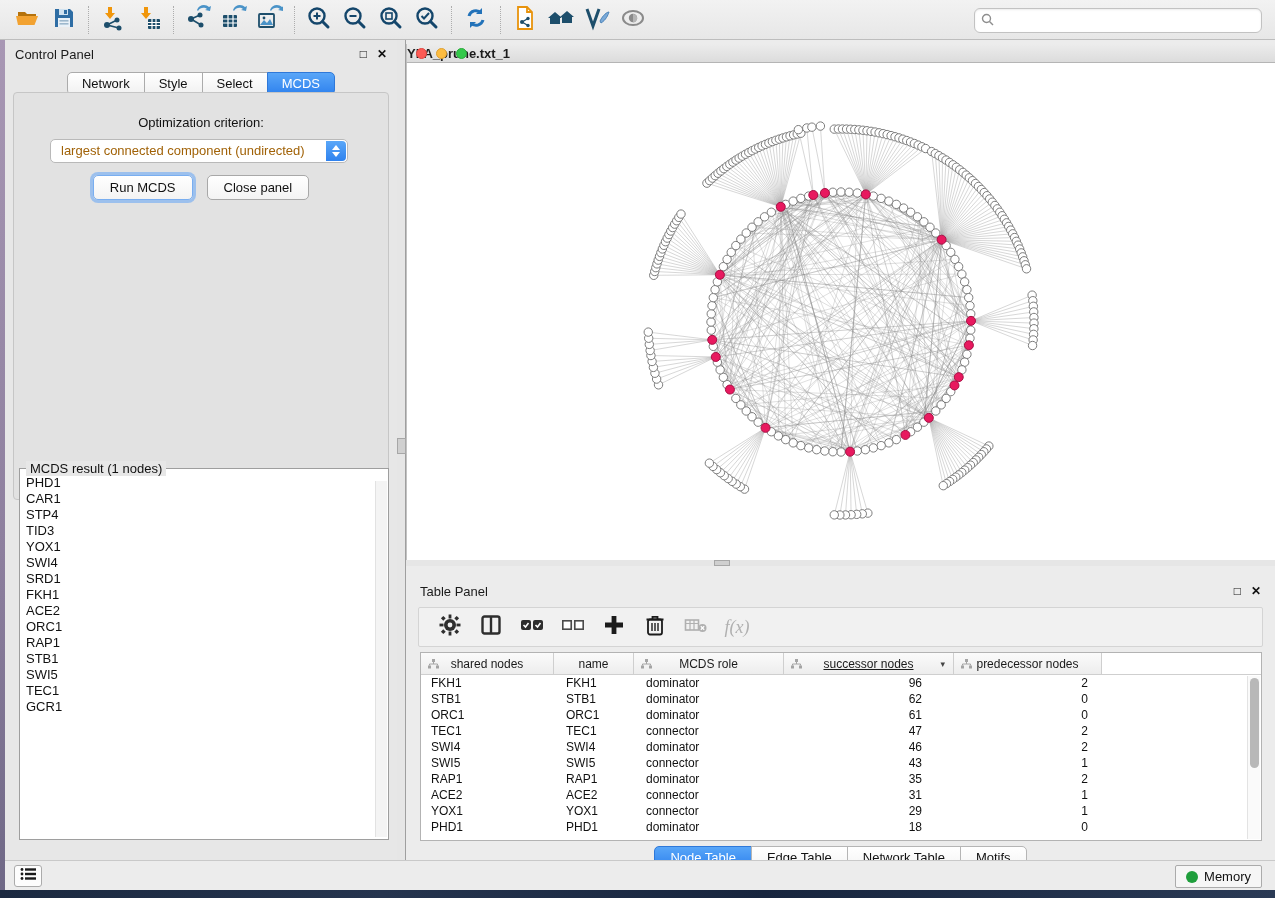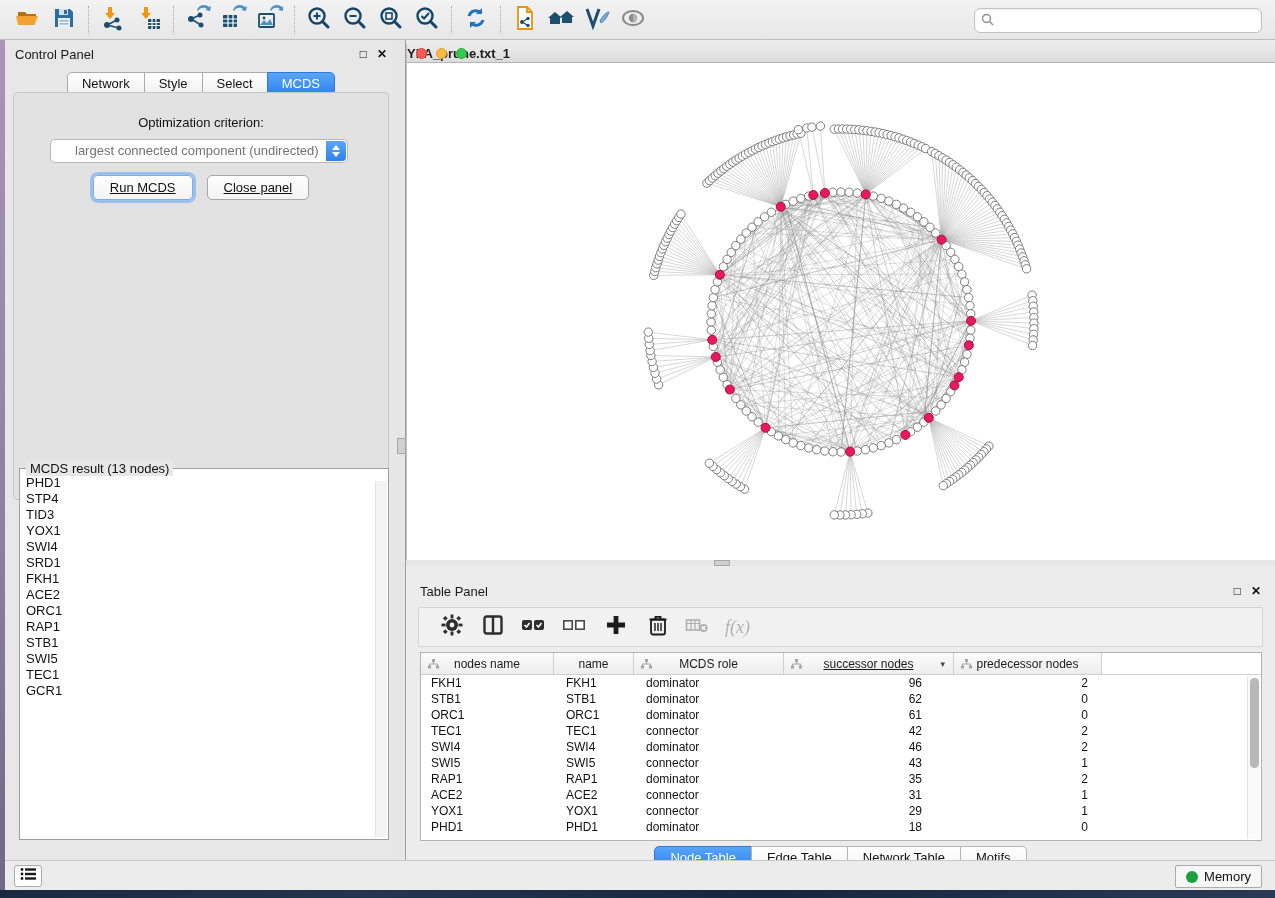--- a/index.html
+++ b/index.html
@@ -33,28 +33,28 @@
   .tabrow { display:flex; justify-content:center; margin-top:4px; }
   .tab { font-size:13px; padding:3px 14px; background:linear-gradient(#ffffff,#f1f1f1);
     border:1px solid #ababab; margin-left:-1px; color:#111; }
   .tab:first-child { border-radius:5px 0 0 5px; margin-left:0; }
   .tab:last-child { border-radius:0 5px 5px 0;text-align:right; }
   .tab.sel { background:linear-gradient(#59a6f8,#2f82ee); color:#fff; border-color:#2f78d8; }
   .cp-body { position:absolute; left:8px; right:8px; top:52px; height:408px;
     background:#e2e2e2; border:1px solid #c6c6c6; border-radius:4px; }
   .opt-label { text-align:center; font-size:13px; margin-top:22px; color:#111; }
   .select { position:absolute; left:36px; right:40px; top:46px; height:24px; background:#fff;
-    border:1px solid #b9b9b9; border-radius:5px; font-size:13px; line-height:22px; padding-left:24px; color:#737373; }
+    border:1px solid #b9b9b9; border-radius:5px; font-size:13px; line-height:22px; padding-left:10px; color:#a16207; }
   .select .stepper { position:absolute; right:1px; top:1px; bottom:1px; width:20px; border-radius:0 4px 4px 0;
     background:linear-gradient(#5aa7f8,#2f82ee); display:flex; flex-direction:column; align-items:center; justify-content:center; gap:2px; }
   .tri-up { width:0;height:0;border-left:4px solid transparent;border-right:4px solid transparent;border-bottom:5px solid #fff; }
   .tri-dn { width:0;height:0;border-left:4px solid transparent;border-right:4px solid transparent;border-top:5px solid #fff; }
   .btnrow { position:absolute; top:82px; left:0; right:0; display:flex; justify-content:center; gap:14px; }
   .pbtn { font-size:13px; padding:4px 16px; background:linear-gradient(#ffffff,#f3f3f3);
-    border:1px solid #a8a8a8; border-radius:5px; color:#111;text-decoration:underline; }
+    border:1px solid #a8a8a8; border-radius:5px; color:#111; }
   .pbtn.focus { box-shadow:0 0 0 3px rgba(110,170,245,.6); border-color:#79aef0; }
   .result-box { position:absolute; left:14px; width:370px; top:428px; height:372px;
     border:1px solid #9e9e9e; background:#fff; }
   .result-box .legend { position:absolute; top:-8px; left:6px; background:#e7e7e7; padding:0 4px; font-size:13px; color:#111; }
   .result-list { position:absolute; inset:6px 14px 2px 6px; overflow:hidden; }
   .result-item { font-size:13px; line-height:16px; color:#111; }
   .vtrack { position:absolute; right:1px; top:12px; bottom:2px; width:12px; background:#f4f4f4; border-left:1px solid #e2e2e2; }
 
   
   .v-split { position:absolute; left:397px; top:40px; width:9px; height:820px; background:#e6e6e6; border-right:1px solid #9f9f9f; }
@@ -74,21 +74,21 @@
   .l-grn { background:#34c94b; border:1px solid #2aab3c; }
   .net-canvas { position:absolute; left:0; top:19px; width:869px; height:497px; background:#fff; border-left:1px solid #c2c2c2; }
 
   
   .table-panel { position:absolute; left:406px; top:579px; width:869px; height:294px; background:#ececec; }
   .tp-head { height:24px; display:flex; align-items:center; padding:0 14px; }
   .tp-head .ttl { font-size:13px; color:#1b1b1b; }
   .tp-head .spring { flex:1; }
   .tp-toolbar { position:absolute; left:12px; right:12px; top:28px; height:40px; background:#f1f1f1;
     border:1px solid #d4d4d4; border-radius:2px; display:flex; align-items:center; gap:15px; padding-left:18px; }
-  .tpi { display:flex; align-items:center; justify-content:flex-end; width:26px; height:26px; }
+  .tpi { display:flex; align-items:center; justify-content:center; width:26px; height:26px; }
   .fx { font-family:"Liberation Serif", serif; font-style:italic; font-size:18px; color:#b0b0b0; }
   .tbl { position:absolute; left:14px; top:73px; width:842px; height:189px; background:#fff; border:1px solid #b3b3b3; overflow:hidden; }
   .tbl-head { display:flex; height:22px; border-bottom:1px solid #cfcfcf; }
   .th { background:linear-gradient(#fbfbfb,#ededed); border-right:1px solid #cfcfcf; display:flex;
     align-items:center; justify-content:center; gap:5px; font-size:12px; color:#1a1a1a; }
   .th .tree { opacity:.75; position:absolute; left:7px; }
   .th { position:relative; }
   .chev { font-size:9px; color:#444; position:absolute; right:8px; top:6px; }
   .tbl-body .tr { display:flex; height:16px; }
   .td { font-size:12px; line-height:16px; color:#111; white-space:nowrap; overflow:hidden; }
@@ -302,23 +302,24 @@
             <span class="tri-up"></span>
             <span class="tri-dn"></span>
           </span>
       </div>
       <div class="btnrow">
         <button class="pbtn focus">Run MCDS</button>
         <button class="pbtn">Close panel</button>
       </div>
     </div>
     <div class="result-box">
-      <span class="legend">MCDS result (13 nodes)</span>
+      <span class="legend">MCDS result (1 nodes)</span>
       <div class="result-list" id="result-list">
           <div class="result-item">PHD1</div>
+          <div class="result-item">CAR1</div>
           <div class="result-item">STP4</div>
           <div class="result-item">TID3</div>
           <div class="result-item">YOX1</div>
           <div class="result-item">SWI4</div>
           <div class="result-item">SRD1</div>
           <div class="result-item">FKH1</div>
           <div class="result-item">ACE2</div>
           <div class="result-item">ORC1</div>
           <div class="result-item">RAP1</div>
           <div class="result-item">STB1</div>
@@ -1214,21 +1215,21 @@
       <div class="tbl-head" id="tbl-head">
           <div class="th" style="width: 133px;">
             <svg class="tree" width="11" height="10" viewBox="0 0 11 10">
               <g fill="#8a8a8a">
                 <rect x="4" y="0" width="3" height="3"></rect>
                 <rect x="0" y="6.5" width="3" height="3"></rect>
                 <rect x="8" y="6.5" width="3" height="3"></rect>
               </g>
               <path d="M5.5 3v2M1.5 6.5V5h8v1.5" stroke="#8a8a8a" fill="none"></path>
             </svg>
-            <span>nodes name</span>
+            <span>shared nodes</span>
           </div>
           <div class="th" style="width: 80px;">
             <span>name</span>
           </div>
           <div class="th" style="width: 150px;">
             <svg class="tree" width="11" height="10" viewBox="0 0 11 10">
               <g fill="#8a8a8a">
                 <rect x="4" y="0" width="3" height="3"></rect>
                 <rect x="0" y="6.5" width="3" height="3"></rect>
                 <rect x="8" y="6.5" width="3" height="3"></rect>
@@ -1280,21 +1281,21 @@
             <div class="td c0" style="width: 133px;">ORC1</div>
             <div class="td c1" style="width: 80px;">ORC1</div>
             <div class="td c2" style="width: 150px;">dominator</div>
             <div class="td num" style="width: 170px; padding-right: 32px;">61</div>
             <div class="td num" style="width: 148px; padding-right: 14px;">0</div>
           </div>
           <div class="tr">
             <div class="td c0" style="width: 133px;">TEC1</div>
             <div class="td c1" style="width: 80px;">TEC1</div>
             <div class="td c2" style="width: 150px;">connector</div>
-            <div class="td num" style="width: 170px; padding-right: 32px;">42</div>
+            <div class="td num" style="width: 170px; padding-right: 32px;">47</div>
             <div class="td num" style="width: 148px; padding-right: 14px;">2</div>
           </div>
           <div class="tr">
             <div class="td c0" style="width: 133px;">SWI4</div>
             <div class="td c1" style="width: 80px;">SWI4</div>
             <div class="td c2" style="width: 150px;">dominator</div>
             <div class="td num" style="width: 170px; padding-right: 32px;">46</div>
             <div class="td num" style="width: 148px; padding-right: 14px;">2</div>
           </div>
           <div class="tr">

